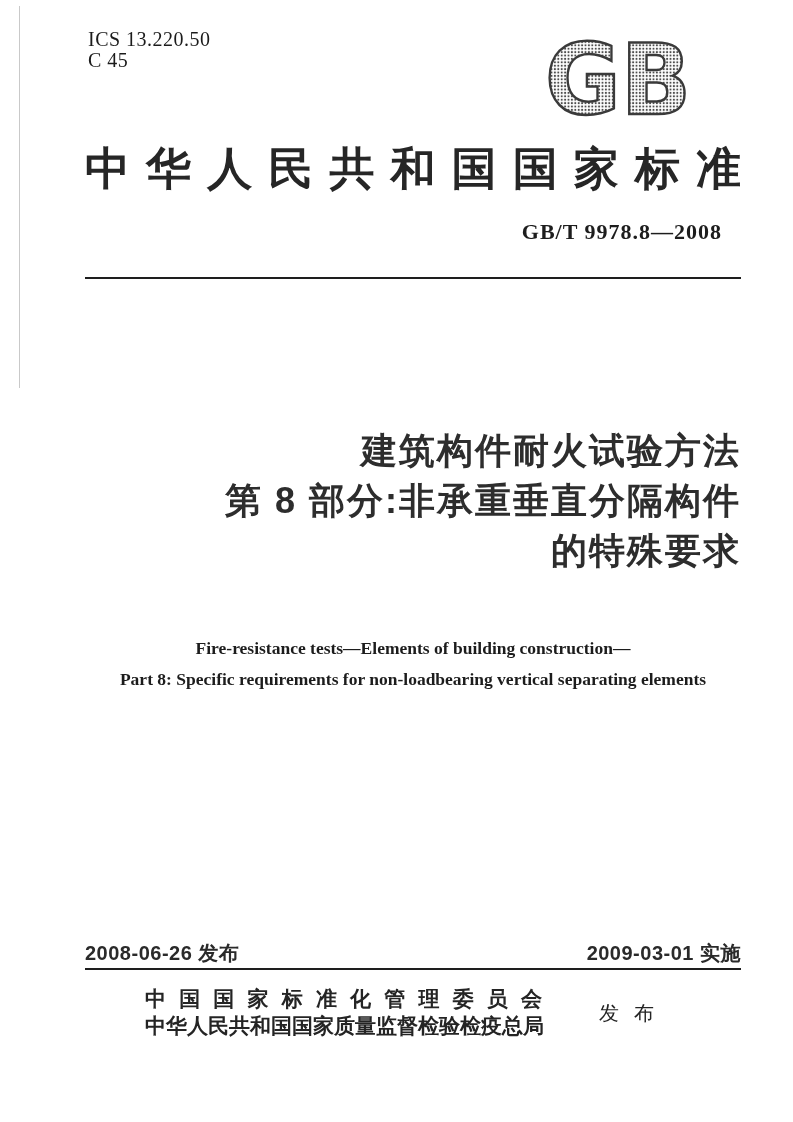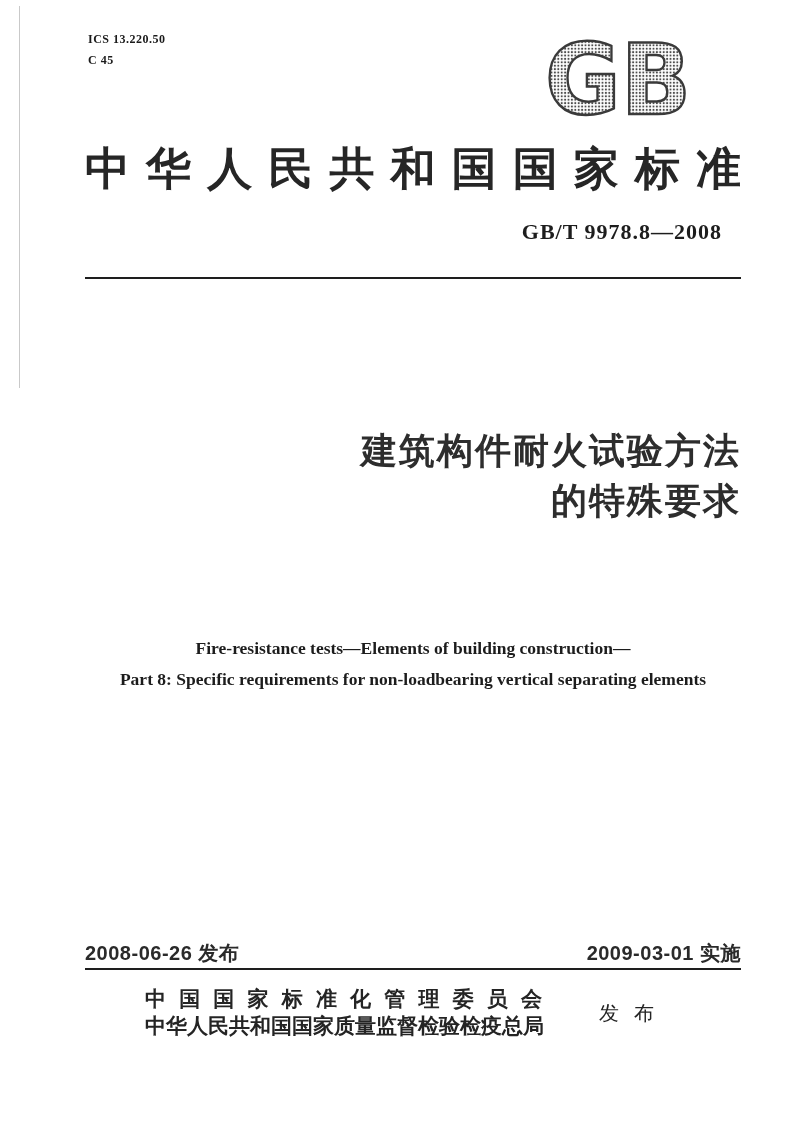--- a/index.html
+++ b/index.html
@@ -14,21 +14,21 @@
   .page { position: absolute; inset: 0; }
 
   
   .scan-edge {
     position: absolute; left: 19px; top: 6px;
     width: 1px; height: 382px; background: #c9c9c9;
   }
 
   .ics-block {
     position: absolute; left: 88px; top: 29px;
-    font-weight: bold; font-size: 12px; line-height: 21px;
+    font-weight: normal; font-size: 20px; line-height: 21px;
     letter-spacing: 0.5px;
     font-family: "Liberation Serif", "DejaVu Serif", serif;
   }
 
   .gb-logo { position: absolute; left: 543px; top: 30px; width: 150px; height: 95px; }
 
   .std-heading {
     position: absolute; left: 85px; top: 143px; width: 656px;
     font-size: 45px; font-weight: bold; line-height: 52px;
     color: #262626; white-space: nowrap;
@@ -115,20 +115,21 @@
   </div>
 
   <h1 class="std-heading">中华人民共和国国家标准</h1>
 
   <div class="std-number">GB/T 9978.8—2008</div>
 
   <div class="rule rule-top"></div>
 
   <div class="title-zh">
     <div>建筑构件耐火试验方法</div>
+    <div>第 8 部分:非承重垂直分隔构件</div>
     <div>的特殊要求</div>
   </div>
 
   <div class="title-en">
     <div>Fire-resistance tests—Elements of building construction—</div>
     <div>Part 8: Specific requirements for non-loadbearing vertical separating elements</div>
   </div>
 
 
   <div class="dates-row">

